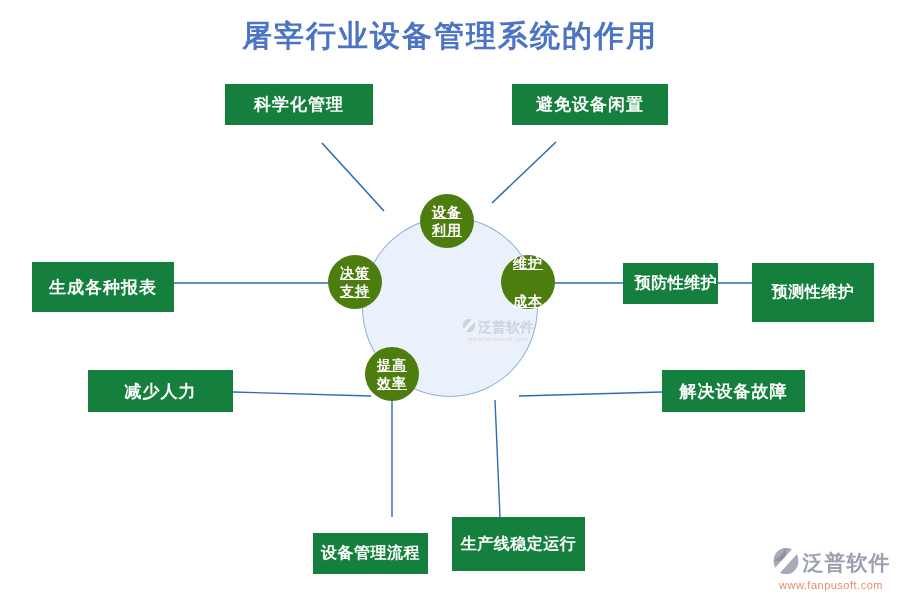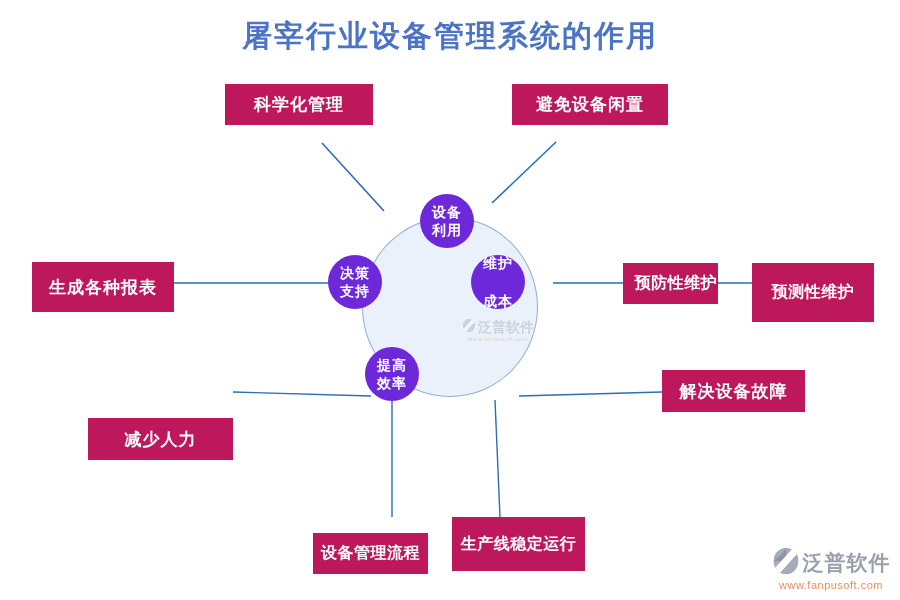--- a/index.html
+++ b/index.html
@@ -11,31 +11,31 @@
     position:absolute; top:16px; left:0; width:100%;
     text-align:center; font-size:30px; font-weight:bold;
     color:#4c74c4; letter-spacing:2px; margin:0;
   }
   svg.connectors { position:absolute; left:0; top:0; width:900px; height:600px; }
   .hub-ellipse {
     position:absolute; left:362px; top:217px; width:176px; height:180px;
     border-radius:50%; background:#eaf1fa; border:1px solid #8fafd9; box-sizing:border-box;
   }
   .box {
-    position:absolute; background:#be185d; color:#ffffff;
+    position:absolute; background:#15803d; color:#ffffff;
     font-weight:bold; font-size:17px; letter-spacing:1px;
     display:flex; align-items:center; justify-content:center;
     box-sizing:border-box; text-align:center;
   }
   .box.sm { font-size:16px; letter-spacing:0.5px; }
   .node {
     position:absolute; width:54px; height:54px; border-radius:50%;
-    background:#6d28d9; color:#ffffff; font-weight:bold; font-size:14px;
+    background:#4d7c0f; color:#ffffff; font-weight:bold; font-size:14px;
     line-height:1.3; letter-spacing:1px;
-    display:flex; flex-direction:column; align-items:center; justify-content:center;
+    display:flex; flex-direction:column; align-items:center; justify-content:center;text-decoration:underline;
   }
   .brand-logo {
     position:absolute; left:770px; top:546px; width:122px;
     display:flex; flex-direction:column; align-items:center;
   }
   .brand-row { display:flex; align-items:center; gap:3px; }
   .brand-text { font-size:21px; font-weight:bold; color:#9aa0ad; letter-spacing:1px; }
   .brand-url { font-size:11px; color:#e78e66; letter-spacing:0.5px; margin-top:-1px; }
   .watermark-center {
     position:absolute; left:462px; top:318px; opacity:0.45;
@@ -89,35 +89,35 @@
   </div>
 
   <div class="node" style="left:420px; top:194px;">
     <span>设备</span>
     <span>利用</span>
   </div>
   <div class="node" style="left:328px; top:255px;text-align:center;">
     <span>决策</span>
     <span>支持</span>
   </div>
-  <div class="node" style="left:471px; top:255px;gap:19px;">
+  <div class="node" style="left:501px; top:255px;gap:19px;">
     <span>维护</span>
     <span>成本</span>
   </div>
   <div class="node" style="left:365px; top:347px;">
     <span>提高</span>
     <span>效率</span>
   </div>
 
   <div class="box" style="left:225px; top:84px; width:148px; height:41px;">科学化管理</div>
   <div class="box" style="left:512px; top:84px; width:156px; height:41px;">避免设备闲置</div>
   <div class="box" style="left:32px; top:262px; width:142px; height:50px;">生成各种报表</div>
   <div class="box sm" style="left:623px; top:263px; width:95px; height:41px;padding-left:11px;">预防性维护</div>
   <div class="box sm" style="left:752px; top:263px; width:122px; height:59px;">预测性维护</div>
-  <div class="box" style="left:88px; top:370px; width:145px; height:42px;margin-top:48px;">减少人力</div>
+  <div class="box" style="left:88px; top:370px; width:145px; height:42px;">减少人力</div>
   <div class="box" style="left:662px; top:370px; width:143px; height:42px;">解决设备故障</div>
   <div class="box sm" style="left:313px; top:517px; width:115px; height:41px;margin-top:16px;">设备管理流程</div>
   <div class="box sm" style="left:452px; top:517px; width:133px; height:54px;">生产线稳定运行</div>
 
   <div class="brand-logo">
     <div class="brand-row">
       <span>
         <svg width="28" height="30" viewBox="0 0 40 42" xmlns="http://www.w3.org/2000/svg">
           <defs>
               <clipPath id="logoclip">

